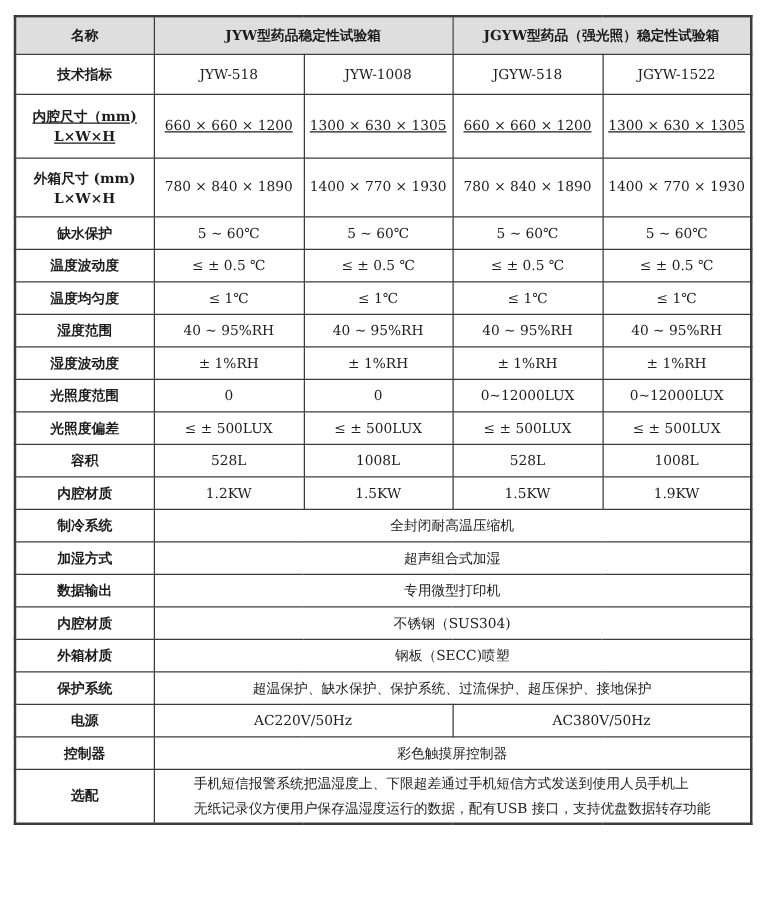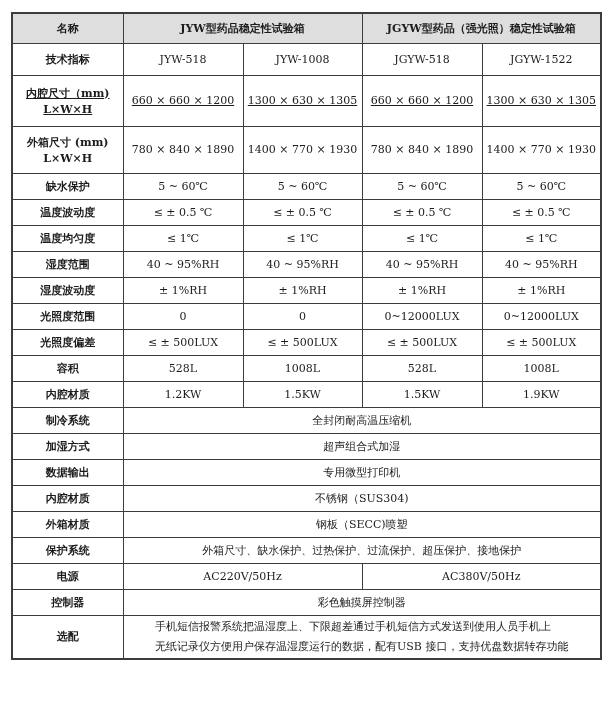--- a/index.html
+++ b/index.html
@@ -182,21 +182,21 @@
         <tr>
           <td class="lbl">内腔材质</td>
           <td colspan="4">不锈钢（SUS304)</td>
         </tr>
         <tr>
           <td class="lbl">外箱材质</td>
           <td colspan="4">钢板（SECC)喷塑</td>
         </tr>
         <tr>
           <td class="lbl">保护系统</td>
-          <td colspan="4">外箱尺寸、缺水保护、过热保护、过流保护、超压保护、接地保护</td>
+          <td colspan="4">超温保护、缺水保护、保护系统、过流保护、超压保护、接地保护</td>
         </tr>
         <tr>
           <td class="lbl">电源</td>
           <td colspan="2">AC220V/50Hz</td>
           <td colspan="2">AC380V/50Hz</td>
         </tr>
         <tr>
           <td class="lbl">控制器</td>
           <td colspan="4">彩色触摸屏控制器</td>
         </tr>

